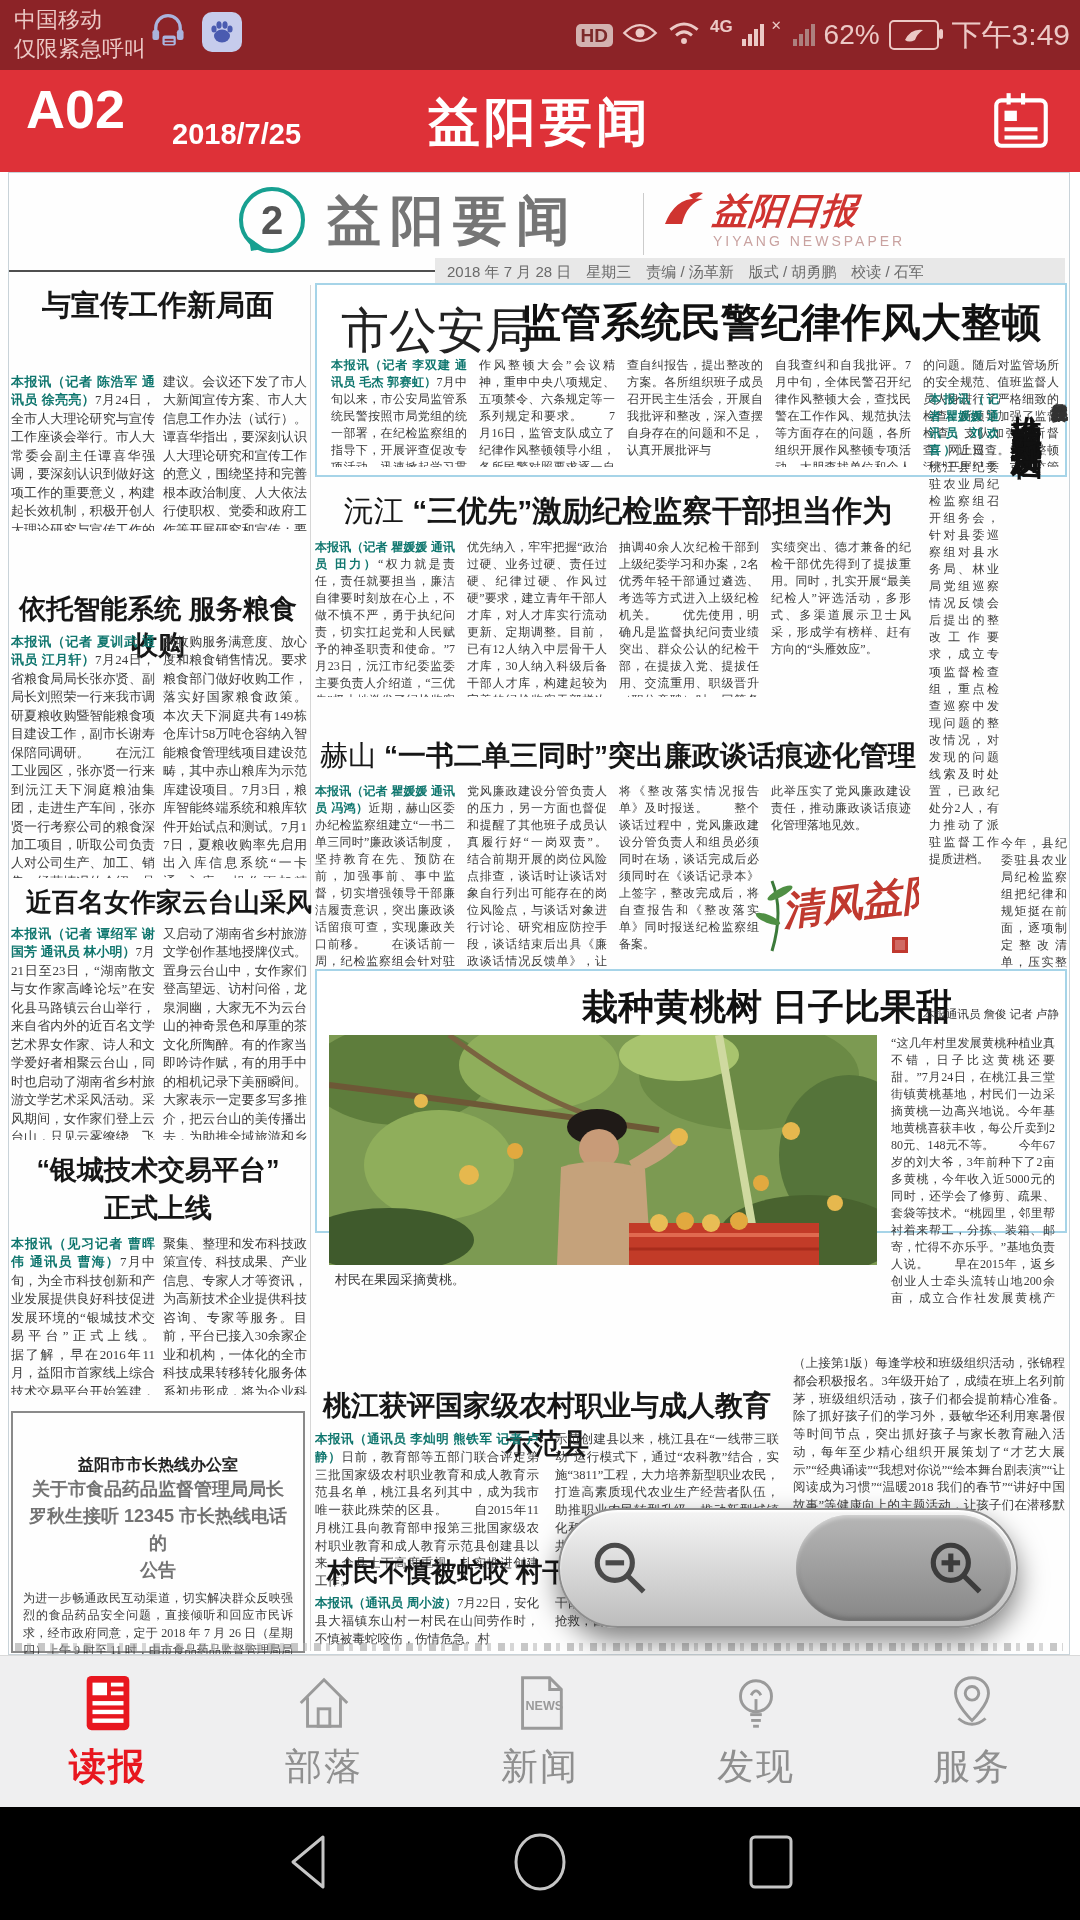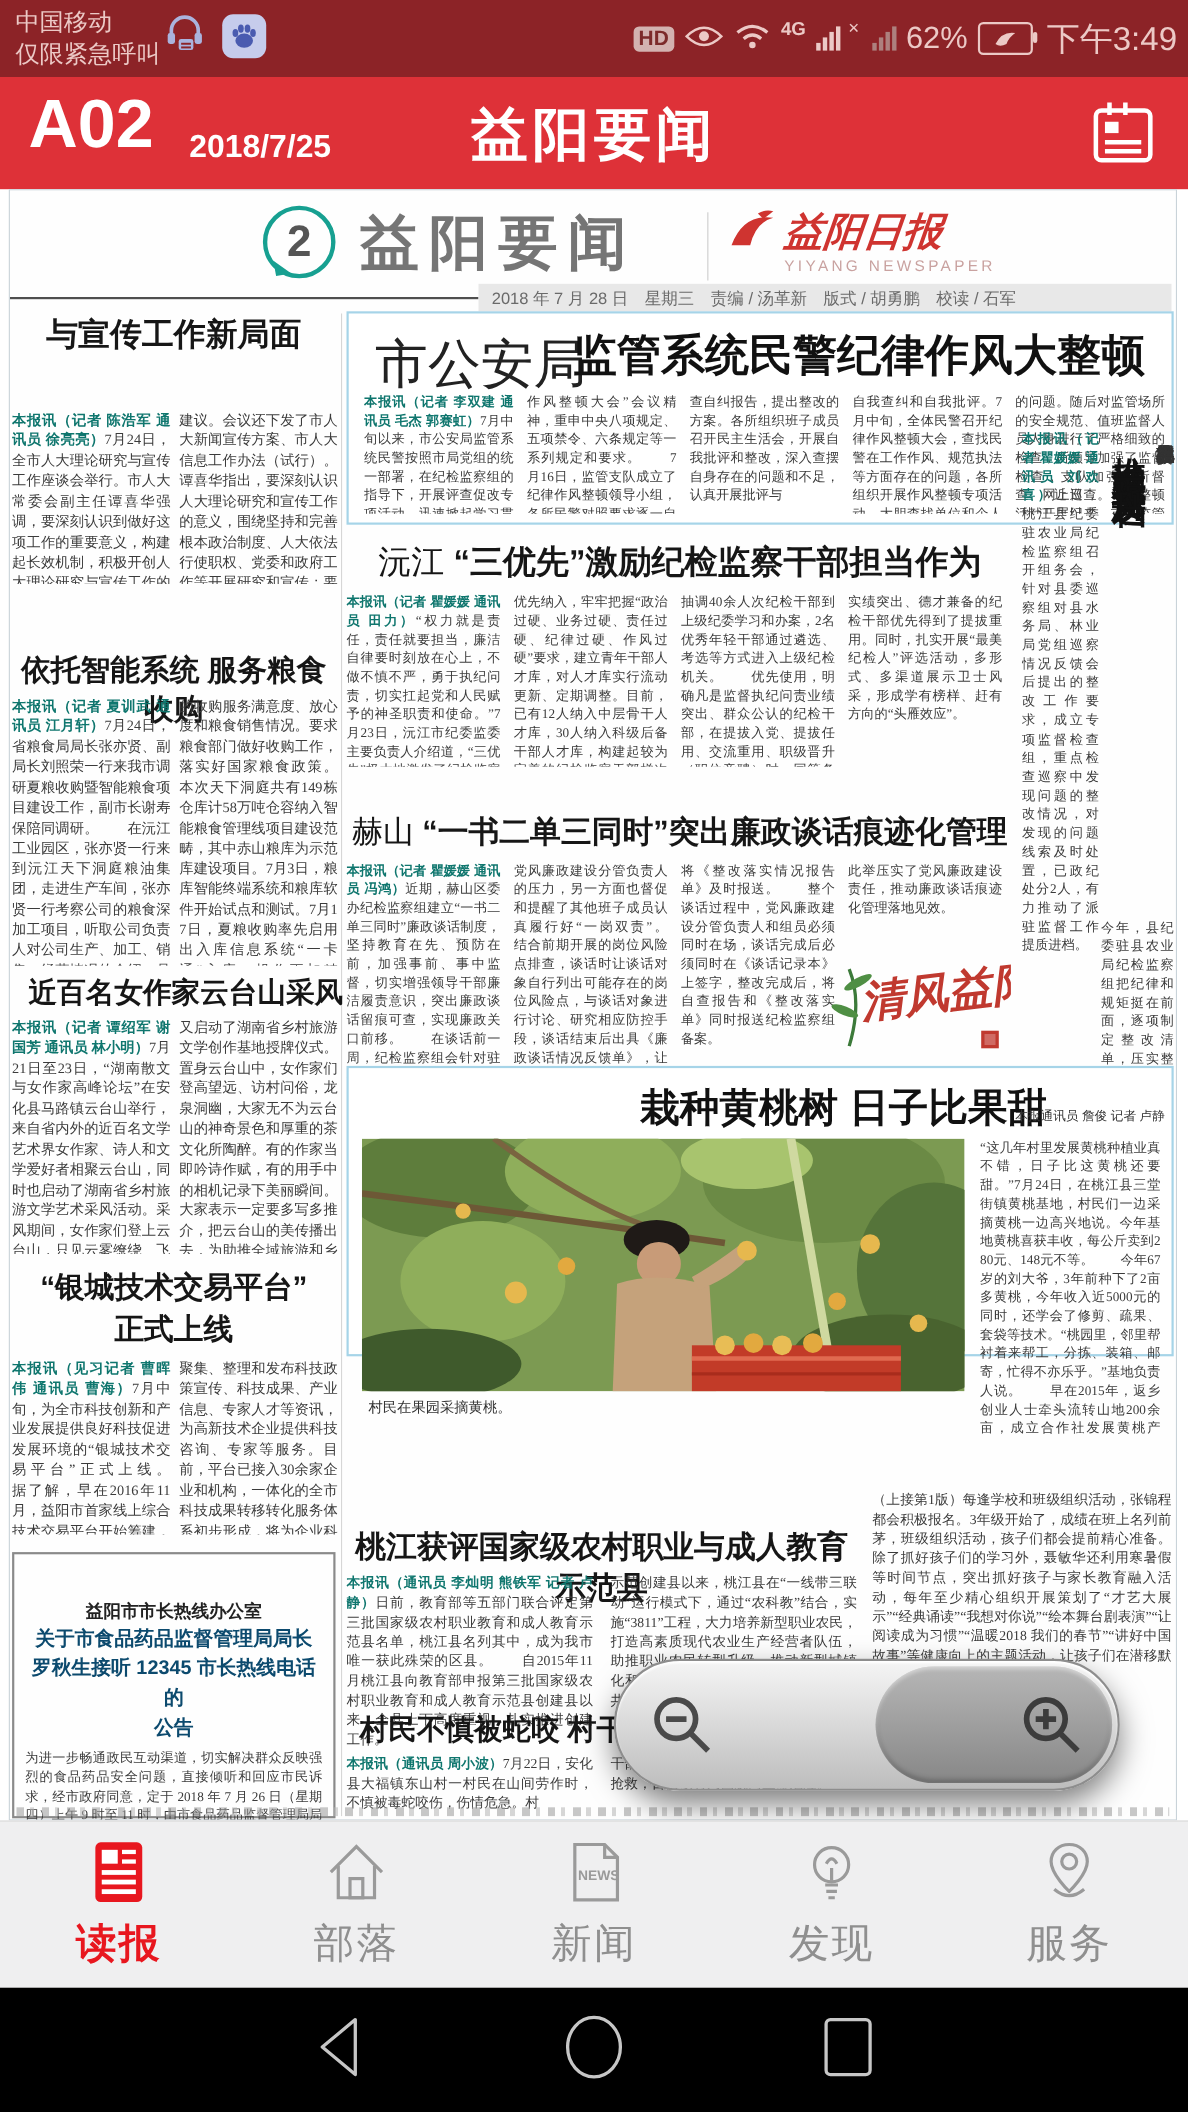--- a/index.html
+++ b/index.html
@@ -16,21 +16,21 @@
   .bars{display:flex;align-items:flex-end;gap:2px;height:22px;}
   .bars i{display:block;width:4px;background:#ecc9c6;}
   .bars.dim i{background:#ad807e;}
   .nosim-x{font-size:13px;position:relative;top:-10px;left:-2px;color:#ecc9c6;}
   .batt-pct{font-size:28px;}
   .battery{position:relative;width:46px;height:26px;border:2px solid #ecc9c6;border-radius:5px;display:flex;align-items:center;justify-content:center;}
   .battery:after{content:"";position:absolute;right:-6px;top:7px;width:4px;height:10px;background:#ecc9c6;border-radius:2px;}
   .clock{font-size:30px;margin-left:4px;}
   
   .app-header{position:absolute;left:0;top:70px;width:1080px;height:102px;background:#de3138;color:#fff;}
-  .page-code{position:absolute;left:26px;top:8px;font-size:62px;font-weight:700;}
+  .page-code{position:absolute;left:26px;top:8px;font-size:54px;font-weight:700;}
   .issue-date{position:absolute;left:172px;top:48px;font-size:29px;font-weight:700;}
   .page-title{position:absolute;left:0;width:1080px;top:18px;text-align:center;font-size:52px;font-weight:700;letter-spacing:4px;}
   .np-switch{position:absolute;right:26px;top:18px;width:66px;height:66px;}
   
   .page{position:absolute;left:8px;top:172px;width:1062px;height:1483px;background:#fefefe;
         border:1px solid #c9d3d9;box-sizing:border-box;overflow:hidden;color:#3b3b3b;}
   .bubble{position:absolute;left:230px;top:14px;width:58px;height:58px;border:4px solid #17a091;border-radius:50%;
           display:flex;align-items:center;justify-content:center;font-size:40px;font-weight:700;color:#555;}
   .bubble:after{content:"";position:absolute;left:-2px;bottom:-12px;width:0;height:0;
           border:10px solid transparent;border-top-color:#17a091;transform:rotate(35deg);}
@@ -43,21 +43,21 @@
   .edition{position:absolute;left:426px;top:85px;width:630px;height:27px;background:#e8e8e8;
            font-size:15px;color:#6a6a6a;line-height:27px;padding-left:12px;box-sizing:border-box;}
   .vrule{position:absolute;left:301px;top:112px;width:1px;height:1366px;background:#d6d6d6;}
   .hC{position:absolute;text-align:center;font-weight:700;color:#161616;font-family:"Liberation Sans",sans-serif;}
   .acol{position:absolute;font:13px/1.42 "Liberation Serif",serif;text-align:justify;color:#3b3b3b;overflow:hidden;word-break:break-all;}
   .acol b{font-family:"Liberation Sans",sans-serif;color:#0f766e;}
   .bluebox{position:absolute;border:2px solid #a6d4e8;box-sizing:border-box;background:#fff;}
   .notice{position:absolute;left:2px;top:1238px;width:294px;height:242px;border:2px solid #8a8a8a;
           box-sizing:border-box;padding:10px 10px;text-align:center;}
   .notice .org{font-size:16px;font-weight:700;color:#222;margin-top:32px;}
-  .notice .nt{font-size:18px;font-weight:700;color:#0c4a6e;line-height:27px;}
+  .notice .nt{font-size:18px;font-weight:700;color:#737373;line-height:27px;}
   .notice .nbody{margin-top:6px;font:12px/1.45 "Liberation Serif",serif;text-align:justify;color:#3b3b3b;height:88px;overflow:hidden;word-break:break-all;}
   .vtext{writing-mode:vertical-rl;text-orientation:upright;}
   .qf-art{position:absolute;left:745px;top:668px;width:165px;height:138px;}
   .photo{position:absolute;overflow:hidden;}
   .caption{position:absolute;font-size:13px;color:#333;font-family:"Liberation Sans",sans-serif;}
   .cut-strip{position:absolute;left:6px;right:6px;top:1470px;height:8px;opacity:.55;
     background:repeating-linear-gradient(90deg,#9a9a9a 0 7px,transparent 7px 12px,#b5b5b5 12px 16px,transparent 16px 23px);}
   
   .zoomctl{position:absolute;left:558px;top:1508px;width:460px;height:120px;border-radius:60px;
            background:linear-gradient(#f5f5f5,#bdbdbd);border:2px solid #8d8d8d;box-sizing:border-box;

